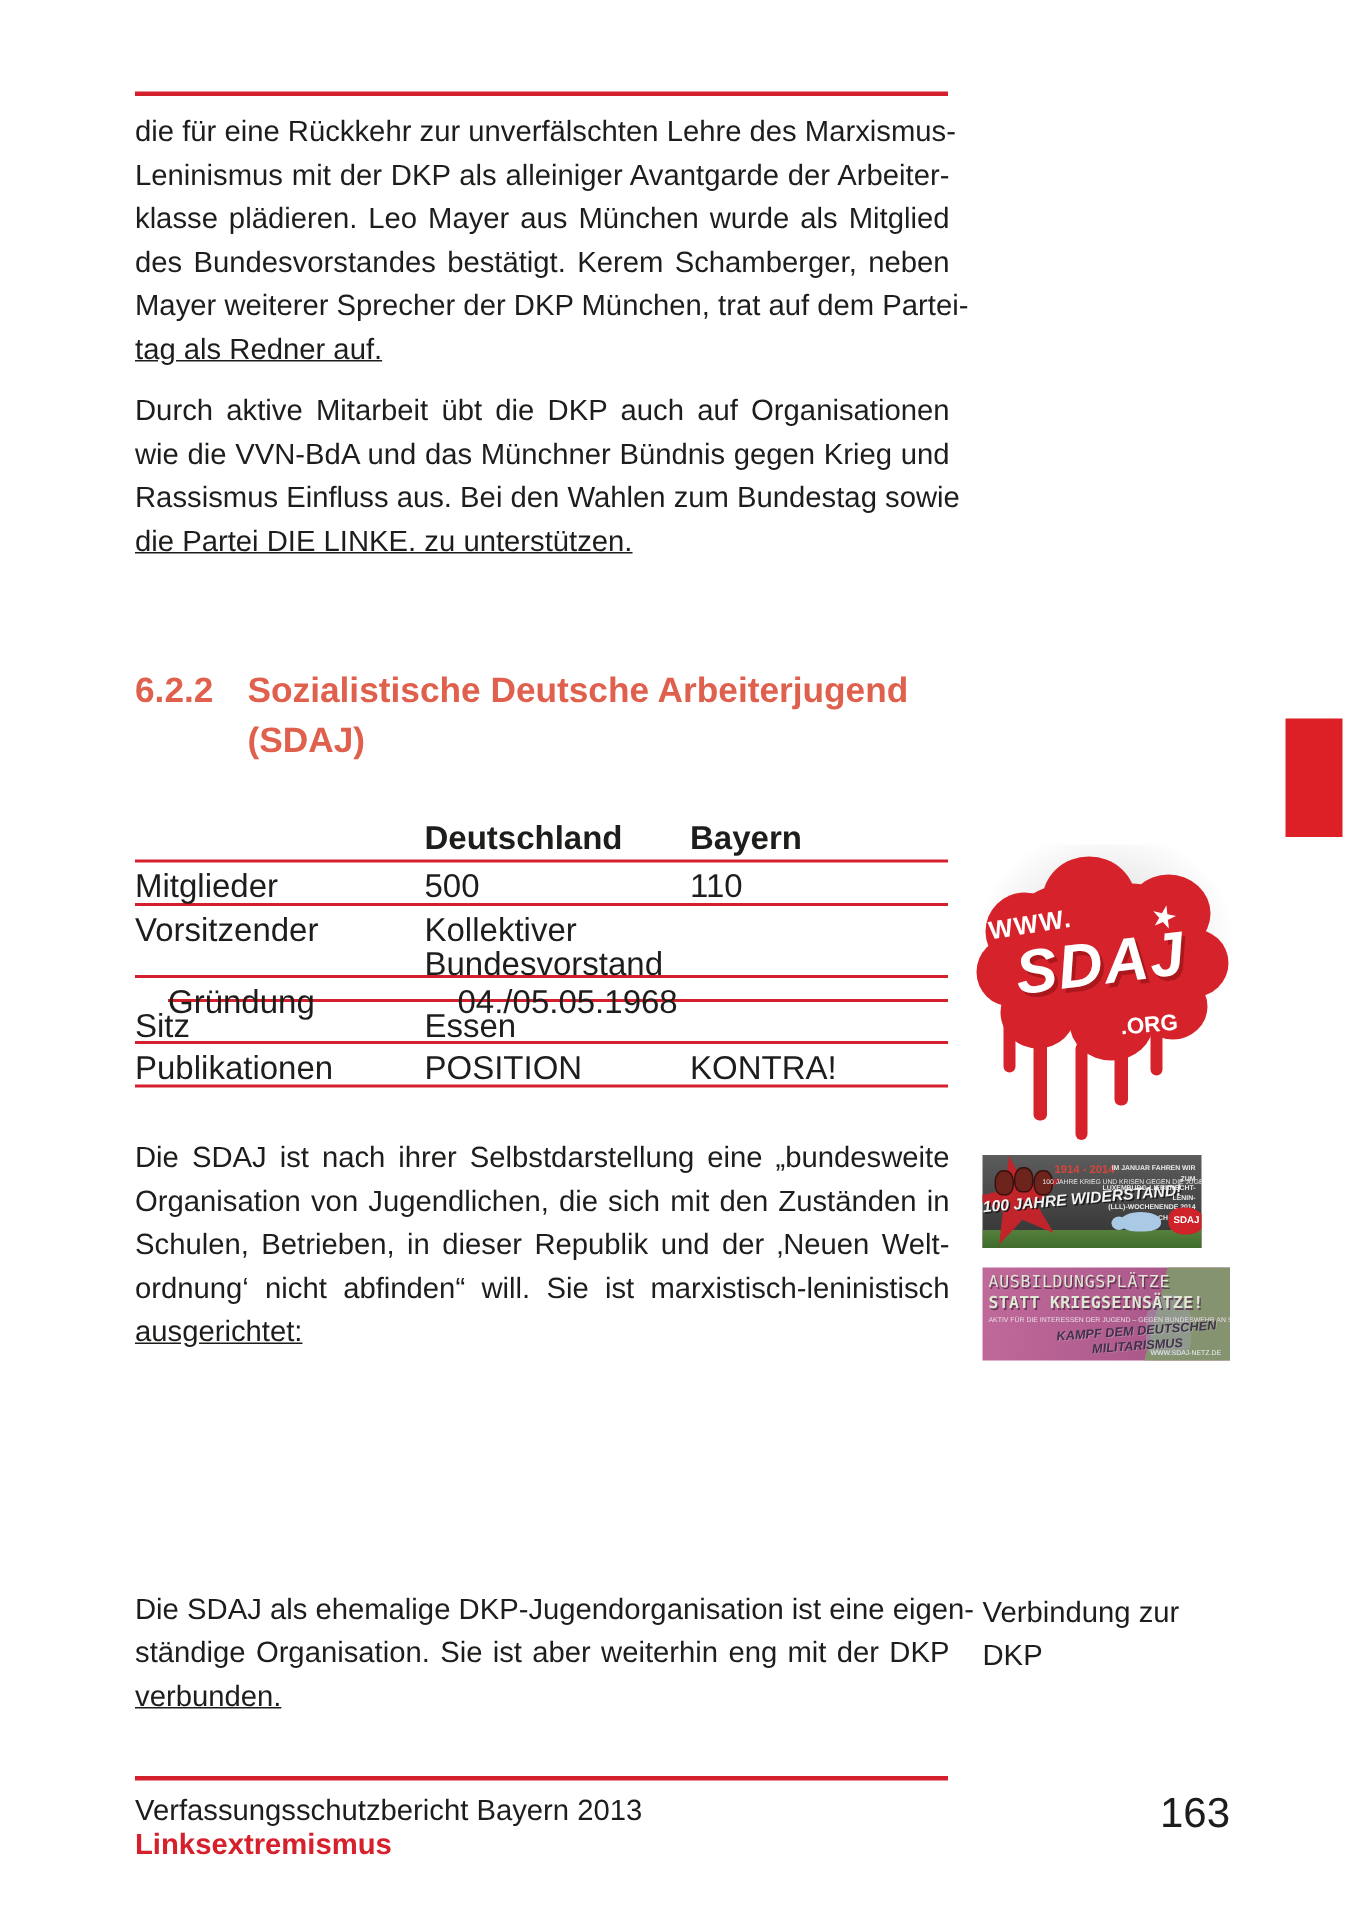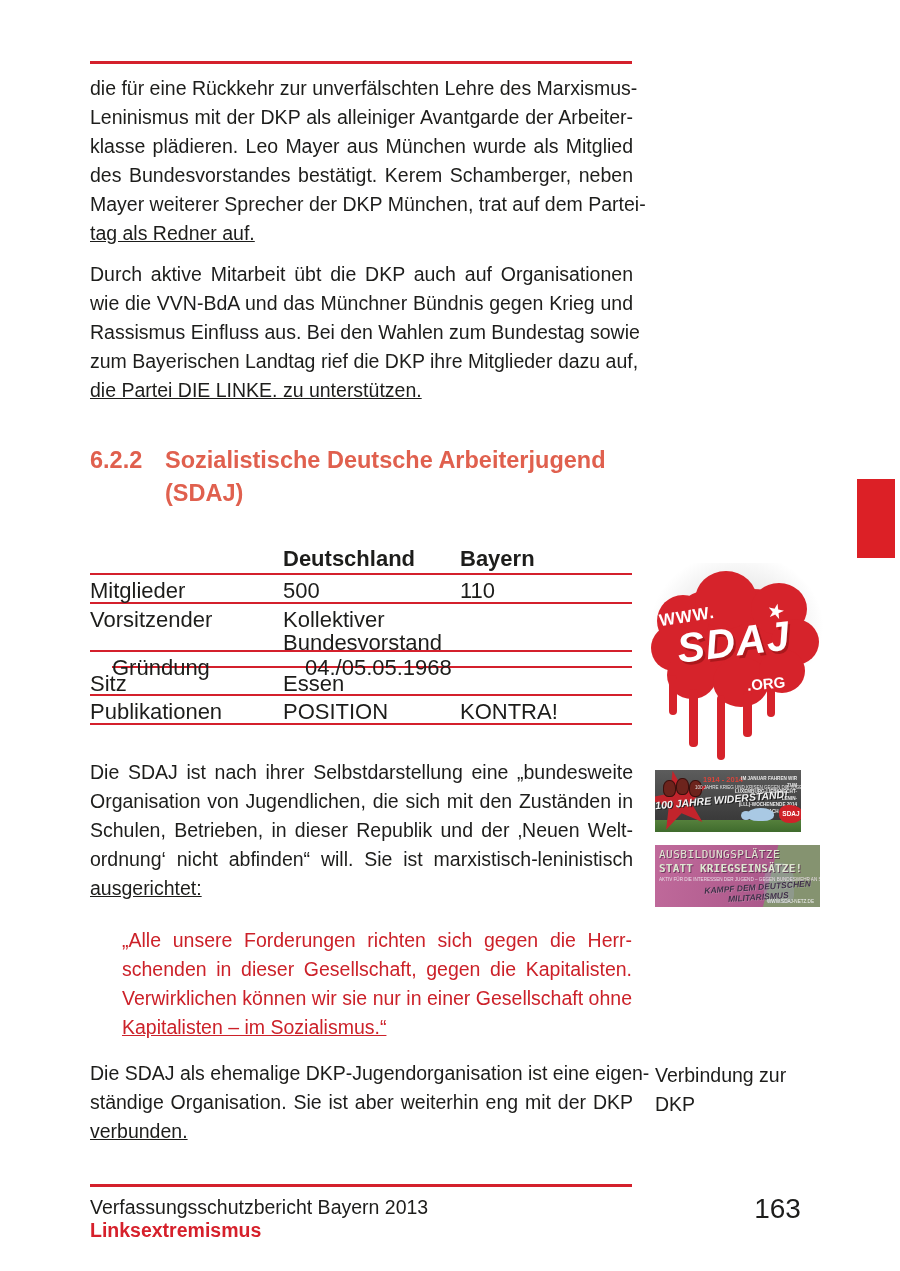--- a/index.html
+++ b/index.html
@@ -20,21 +20,21 @@
   .trow.head{height:30px;font-weight:bold;padding-top:2px;}
   .r1{height:29px;} .r2{height:48px;} .r3{height:16px;margin-left:22px;} .r4{height:28px;} .r5{height:29px;}
   .cell{white-space:pre-line;}
   
   .quote{color:#cc2129;}
   
   .note{position:absolute;left:655px;top:1061px;width:165px;font-size:19.5px;line-height:29px;}
   
   .f1{position:absolute;left:90px;top:1196px;font-size:19.5px;}
   .f2{position:absolute;left:90px;top:1219px;font-size:19.5px;font-weight:bold;color:#d6202b;}
-  .pagenum{position:absolute;left:735px;top:1193px;width:85px;text-align:center;font-size:28px;}
+  .pagenum{position:absolute;left:735px;top:1193px;width:85px;text-align:right;font-size:28px;}
   
   .tab{position:absolute;left:857px;top:479px;width:38px;height:79px;background:#dc2026;}
   
   .logo{position:absolute;left:655px;top:567px;width:165px;height:193px;}
   .logo-shadow{position:absolute;left:-8px;top:-4px;width:180px;height:140px;
                background:radial-gradient(ellipse at 50% 45%,rgba(60,60,60,.22),rgba(0,0,0,0) 68%);}
   .lb{position:absolute;background:#d6232b;border-radius:50%;}
   .lbq{position:absolute;background:#d6232b;border-radius:34%;}
   .ld{position:absolute;background:#d6232b;border-radius:4px;}
   .logo-www{position:absolute;left:4px;top:40px;color:#fff;font-weight:bold;font-size:17px;
@@ -101,21 +101,20 @@
       <div class="jline">klasse plädieren. Leo Mayer aus München wurde als Mitglied</div>
       <div class="jline">des Bundesvorstandes bestätigt. Kerem Schamberger, neben</div>
       <div class="jline">Mayer weiterer Sprecher der DKP München, trat auf dem Partei-</div>
       <div class="jline last">tag als Redner auf.</div>
     </div>
 
   <div class="para" style="left:90px;top:260px;width:543px;">
       <div class="jline">Durch aktive Mitarbeit übt die DKP auch auf Organisationen</div>
       <div class="jline">wie die VVN-BdA und das Münchner Bündnis gegen Krieg und</div>
       <div class="jline">Rassismus Einfluss aus. Bei den Wahlen zum Bundestag sowie</div>
-      <div class="jline">zum Bayerischen Landtag rief die DKP ihre Mitglieder dazu auf,</div>
       <div class="jline last">die Partei DIE LINKE. zu unterstützen.</div>
     </div>
 
   <div class="heading">
     <div class="num">6.2.2</div>
     <div>
       <div>Sozialistische Deutsche Arbeiterjugend</div>
       <div>(SDAJ)</div>
     </div>
   </div>
@@ -211,26 +210,20 @@
     <div class="b2-l1">AUSBILDUNGSPLÄTZE</div>
     <div class="b2-l2">STATT KRIEGSEINSÄTZE!</div>
     <div class="b2-l3">AKTIV FÜR DIE INTERESSEN DER JUGEND – GEGEN BUNDESWEHR AN SCHULEN + BETRIEBEN</div>
     <div class="b2-graffiti">
       <div>KAMPF DEM DEUTSCHEN</div>
       <div>MILITARISMUS</div>
     </div>
     <div class="b2-url">WWW.SDAJ-NETZ.DE</div>
   </div>
 
-  <div class="para quote" style="left:122px;top:926px;width:510px;">
-      <div class="jline">„Alle unsere Forderungen richten sich gegen die Herr-</div>
-      <div class="jline">schenden in dieser Gesellschaft, gegen die Kapitalisten.</div>
-      <div class="jline">Verwirklichen können wir sie nur in einer Gesellschaft ohne</div>
-      <div class="jline last">Kapitalisten – im Sozialismus.“</div>
-    </div>
 
   <div class="para" style="left:90px;top:1059px;width:543px;">
       <div class="jline">Die SDAJ als ehemalige DKP-Jugendorganisation ist eine eigen-</div>
       <div class="jline">ständige Organisation. Sie ist aber weiterhin eng mit der DKP</div>
       <div class="jline last">verbunden.</div>
     </div>
 
   <div class="note">Verbindung zur DKP</div>
 
   <div class="rule" style="left:90px;top:1184px;width:542px;"></div>

